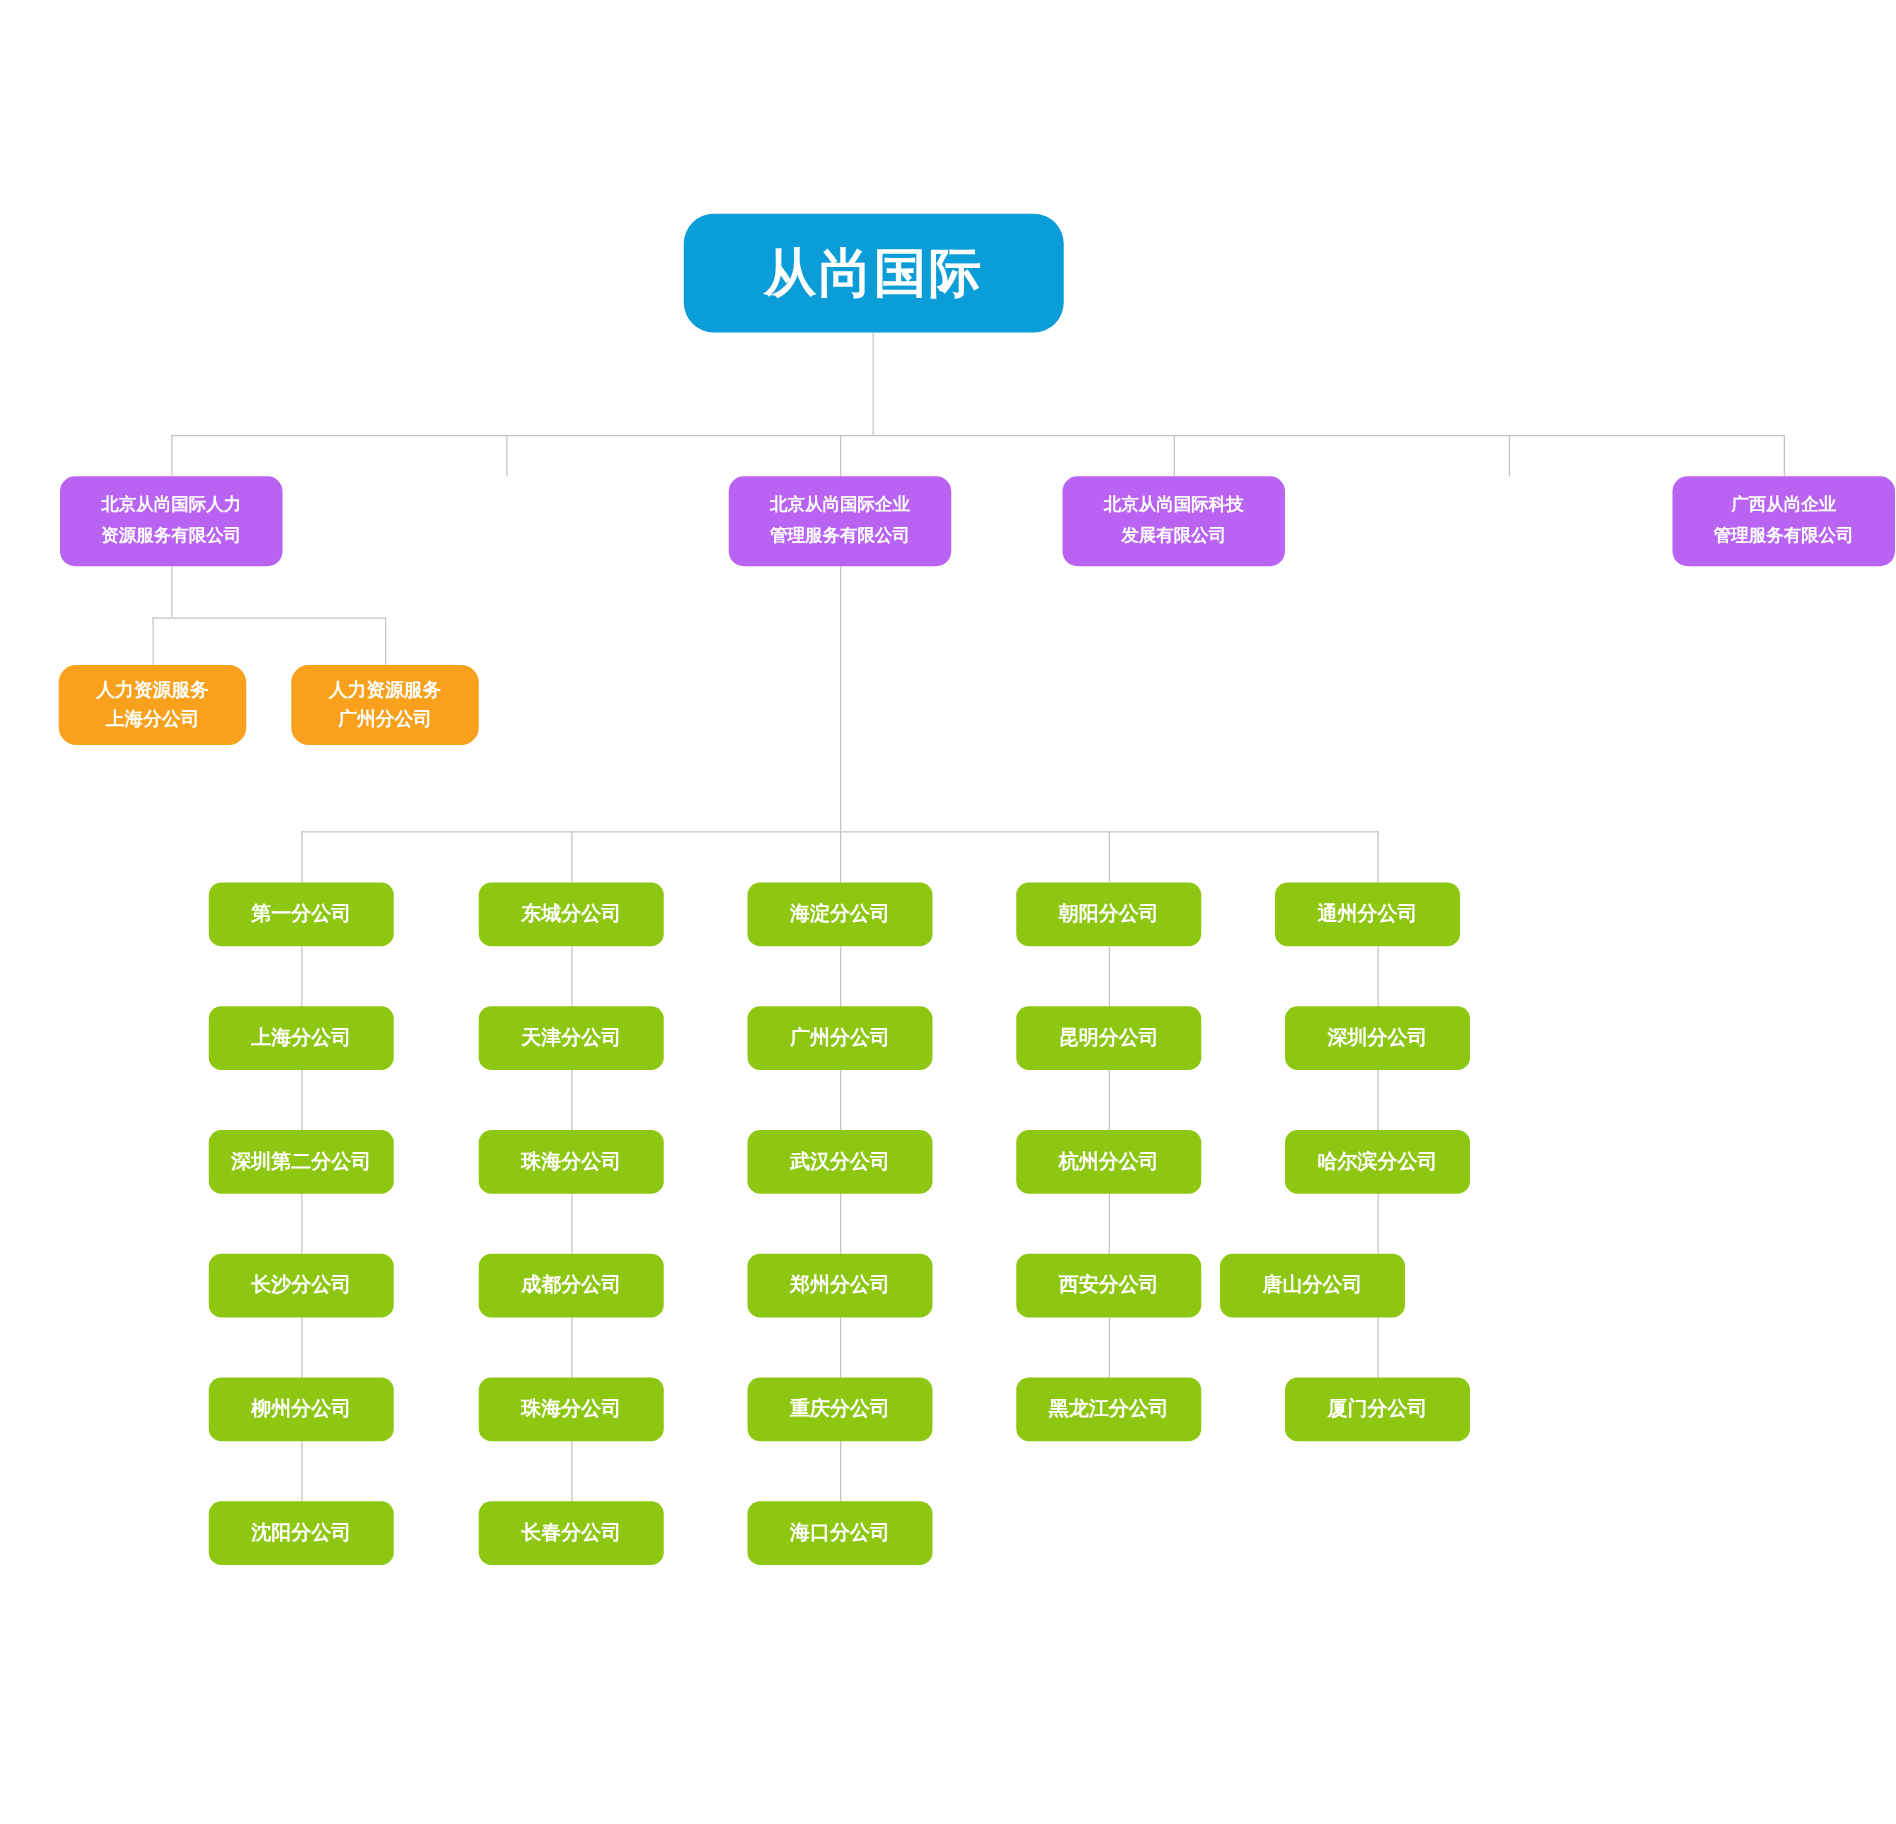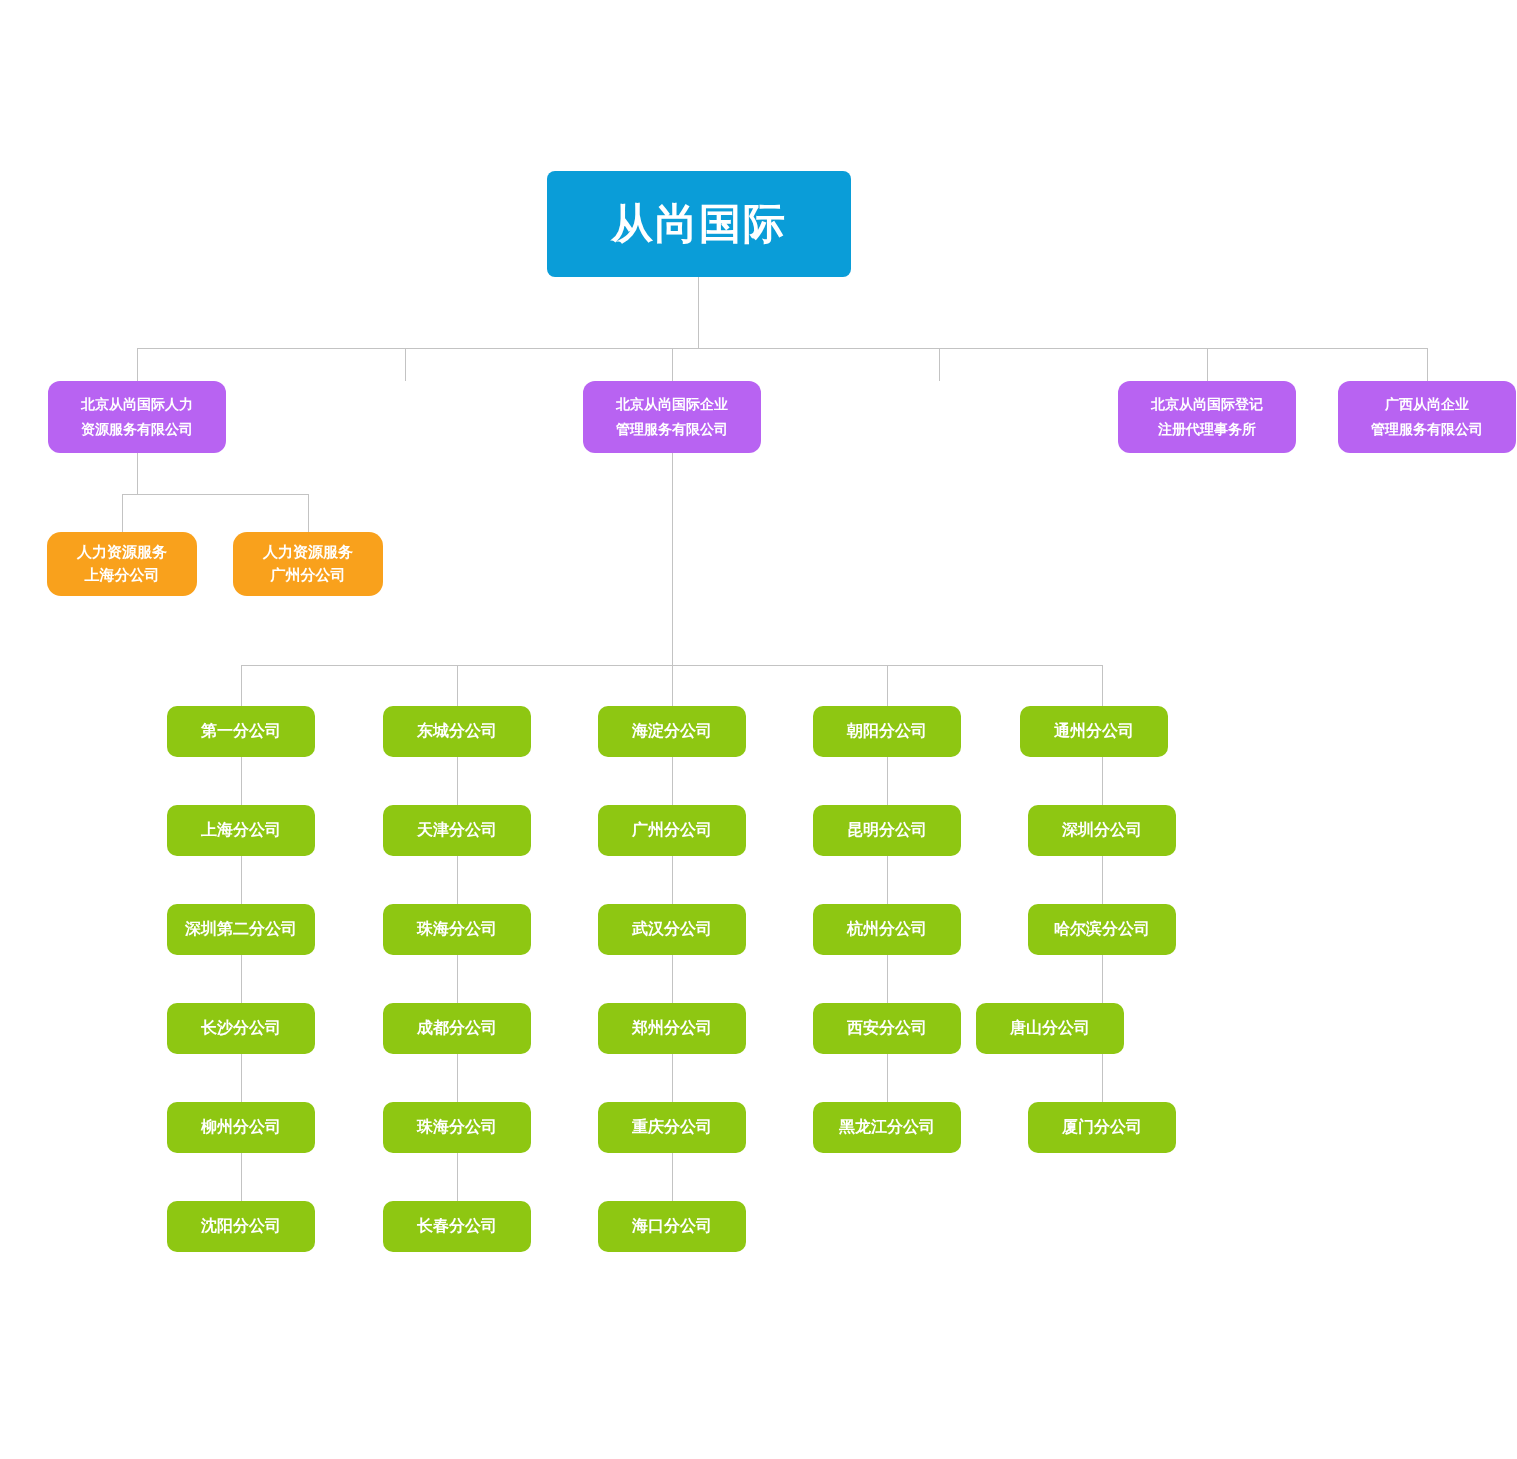--- a/index.html
+++ b/index.html
@@ -20,23 +20,23 @@
     position:absolute;
     color:var(--color-text,#ffffff);
     font-weight:bold;
     display:flex;flex-direction:column;
     align-items:center;justify-content:center;
     text-align:center;
     box-sizing:border-box;
   }
   .node span{display:block;}
   .node.root{
-    width:304px;height:106px;
+    width:304px;height:95px;
     background:var(--color-root,#0a9dd8);
-    border-radius:8px;
+    border-radius:24px;
     font-size:42px;letter-spacing:2px;
   }
   .node.l2{
     width:178px;height:72px;
     background:var(--color-level2,#b863f2);
     border-radius:12px;
     font-size:14px;line-height:25px;
   }
   .node.hr{
     width:150px;height:64px;
@@ -89,23 +89,23 @@
   </div>
 
   <div class="node l2" style="left:48px;top:381px">
     <span>北京从尚国际人力</span>
     <span>资源服务有限公司</span>
   </div>
   <div class="node l2" style="left:583px;top:381px">
     <span>北京从尚国际企业</span>
     <span>管理服务有限公司</span>
   </div>
-  <div class="node l2" style="left:1118px;top:381px">
-    <span>北京从尚国际登记</span>
-    <span>注册代理事务所</span>
+  <div class="node l2" style="left:850px;top:381px">
+    <span>北京从尚国际科技</span>
+    <span>发展有限公司</span>
   </div>
   <div class="node l2" style="left:1338px;top:381px">
     <span>广西从尚企业</span>
     <span>管理服务有限公司</span>
   </div>
 
   <div class="node hr" style="left:47px;top:532px">
     <span>人力资源服务</span>
     <span>上海分公司</span>
   </div>

